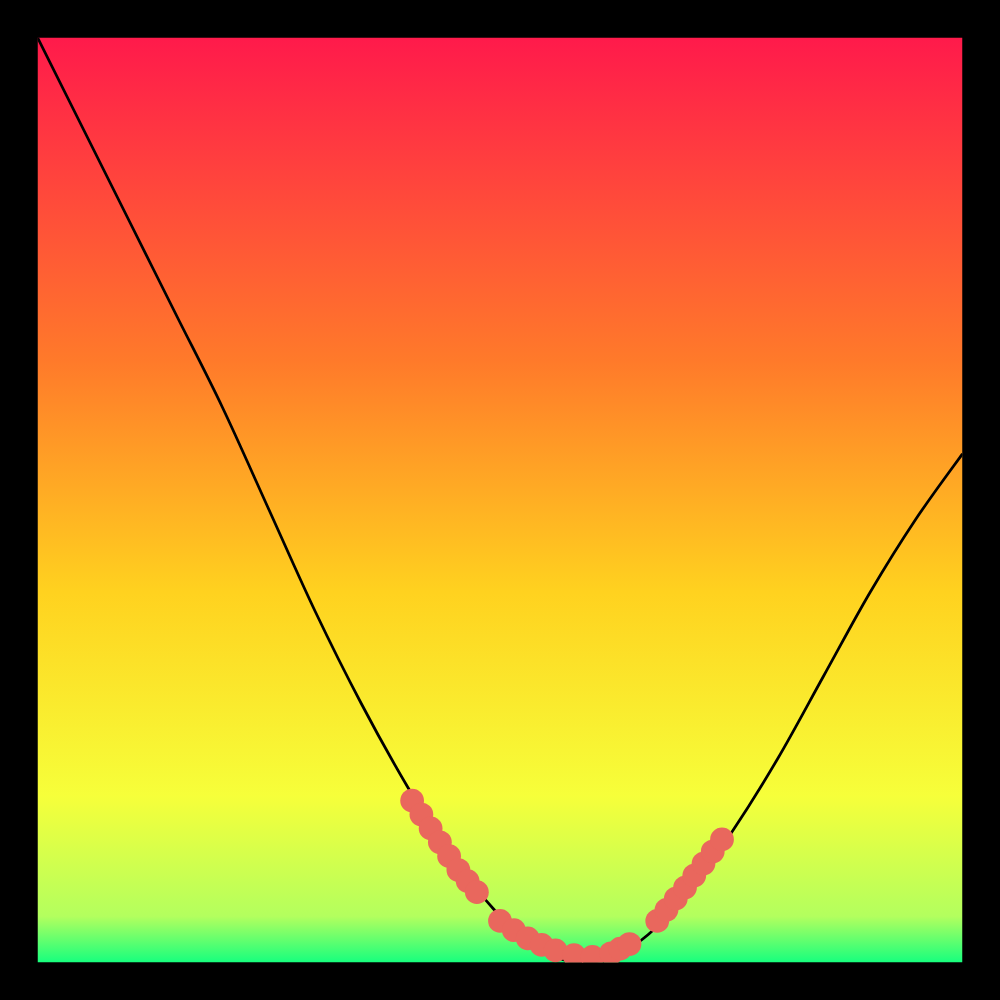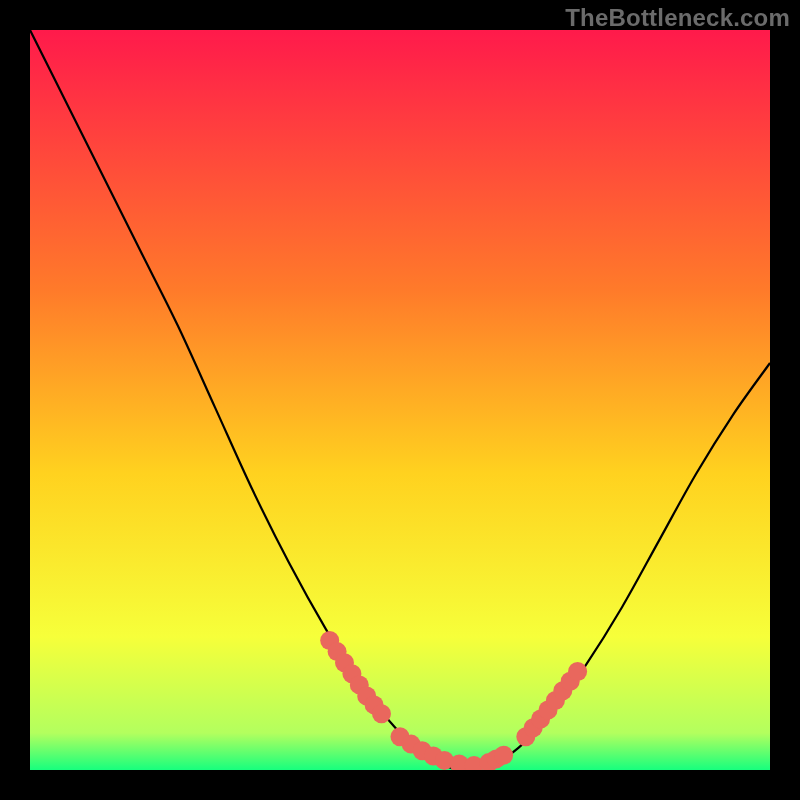--- a/index.html
+++ b/index.html
@@ -25,21 +25,20 @@
     font-size: 24px;
     font-weight: 600;
     color: #6b6b6b;
     letter-spacing: 0.2px;
   }
 </style>
 </head>
 <body>
 
 <div class="frame">
-  <div class="watermark">TheBottleneck.com</div>
   <svg class="plot" viewBox="0 0 740 740" preserveAspectRatio="none">
     <defs>
       <linearGradient id="bg-grad" x1="0" y1="0" x2="0" y2="1">
           <stop offset="0%" stop-color="#ff1a4b"></stop>
           <stop offset="35%" stop-color="#ff7a2a"></stop>
           <stop offset="60%" stop-color="#ffd21f"></stop>
           <stop offset="82%" stop-color="#f6ff3a"></stop>
           <stop offset="95%" stop-color="#b3ff5e"></stop>
           <stop offset="100%" stop-color="#17ff7e"></stop>
         </linearGradient>

